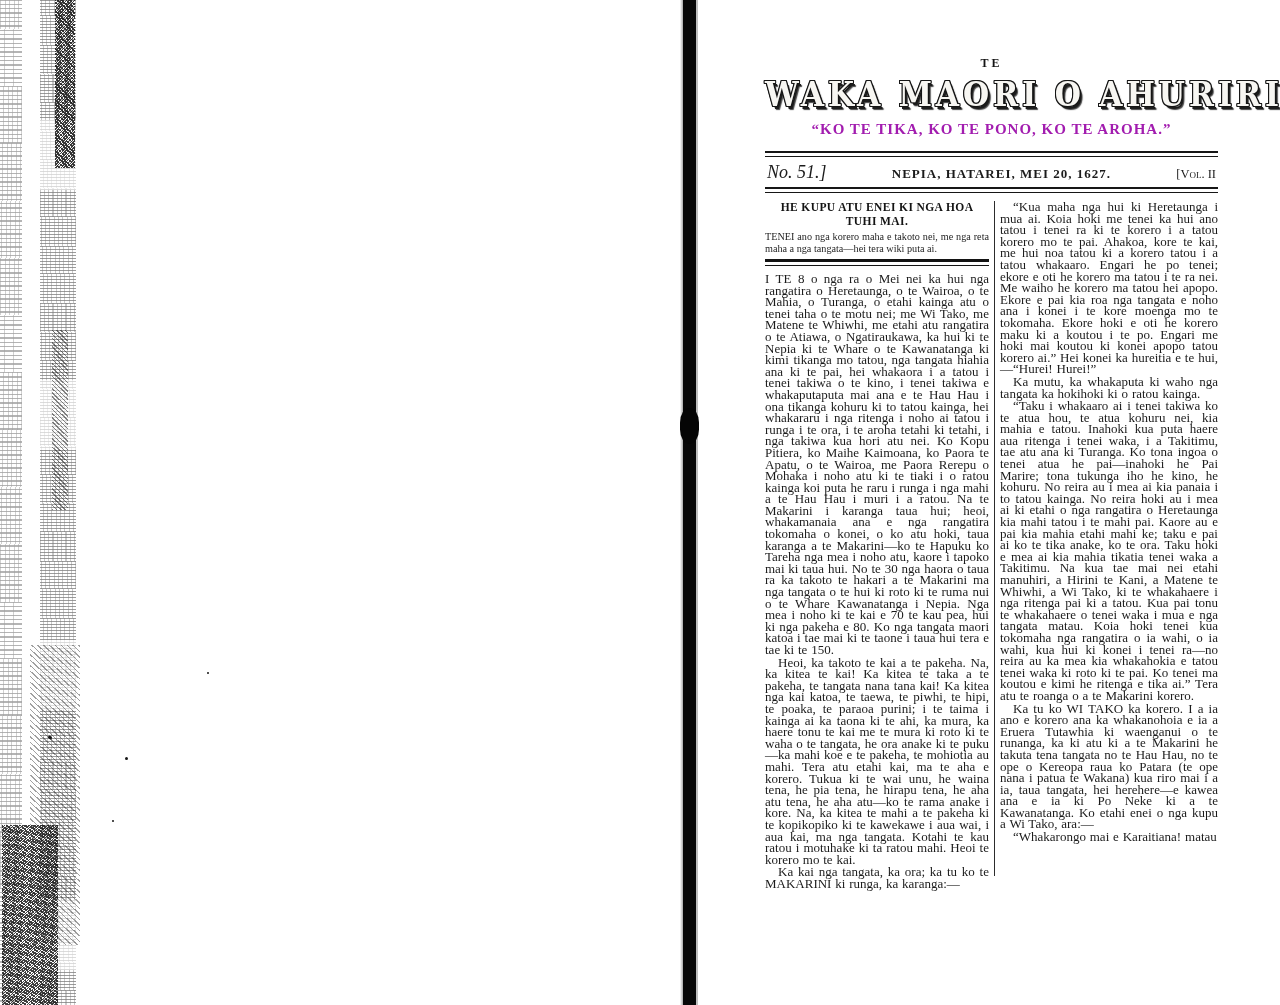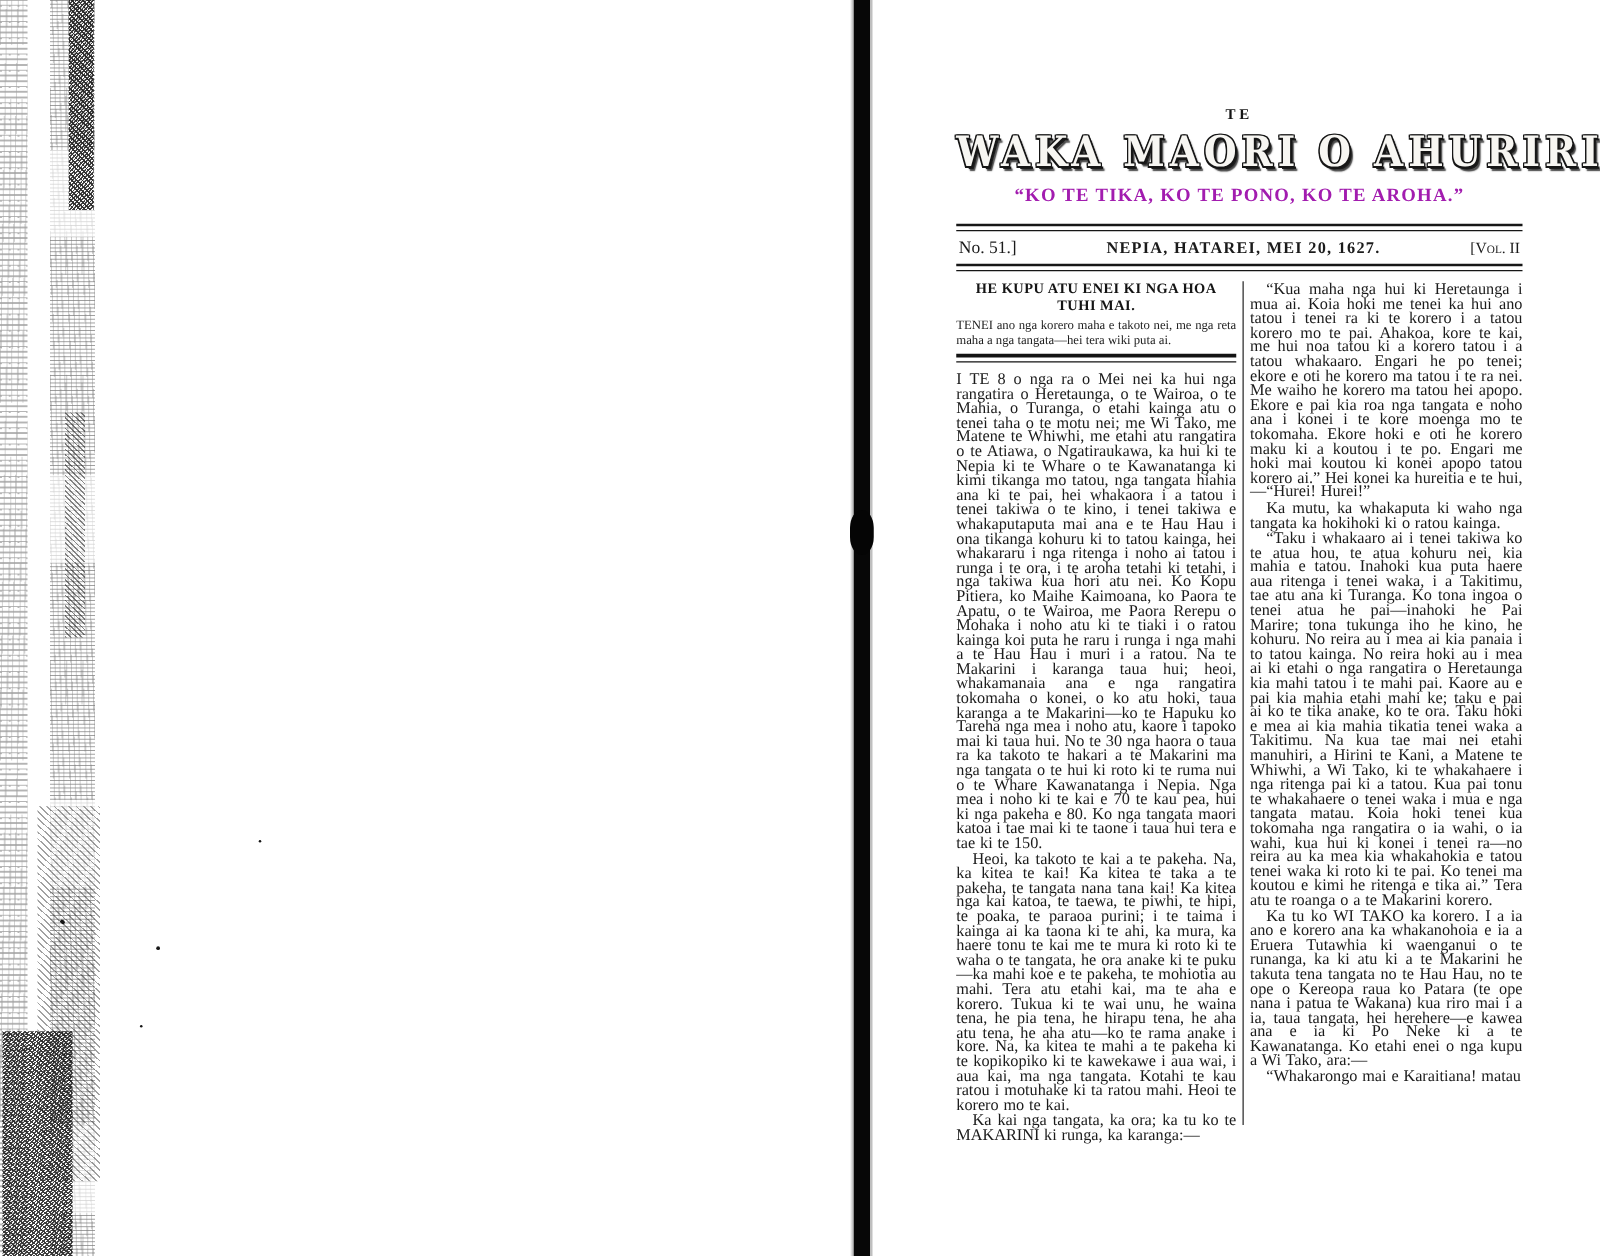--- a/index.html
+++ b/index.html
@@ -65,37 +65,37 @@
   .gutter::before{content:"";position:absolute;left:-3px;top:0;width:3px;height:100%;
     background:linear-gradient(90deg, transparent, rgba(0,0,0,.35));}
   .gutter::after{content:"";position:absolute;right:-2px;top:0;width:2px;height:100%;
     background:rgba(0,0,0,.25);}
   .gutter-bulge{position:absolute;left:680px;top:408px;width:19px;height:36px;background:#050505;border-radius:50% 50% 50% 50% / 40% 40% 40% 40%;}
 
   
   .right-page{position:absolute;left:700px;top:0;width:580px;height:1005px;background:#fff;}
   .print{margin:0 62px 0 65px;width:453px;}
 
-  .masthead{text-align:center;padding-top:56px;margin-top:28px;}
+  .masthead{text-align:center;padding-top:56px;}
   .over-title{font-weight:bold;font-size:12px;letter-spacing:3px;color:#141414;}
   .masthead h1{
     margin:6px 0 9px;white-space:nowrap;
     font-family:"DejaVu Serif",serif;font-weight:bold;font-size:30px;letter-spacing:4px;
     color:#f7f6f2;
     transform:scaleY(1.12);transform-origin:center;
     text-shadow:
       1px 1px 0 #161616,-1px -1px 0 #161616,1px -1px 0 #161616,-1px 1px 0 #161616,
       0 1px 0 #161616,1px 0 0 #161616,0 -1px 0 #161616,-1px 0 0 #161616,
       2px 2px 0 #1d1d1d,3px 3px 1px rgba(20,20,20,.8);
   }
   .motto{font-weight:bold;font-size:15px;letter-spacing:1px;color:#a21caf;margin-bottom:13px;}
 
   .rule2{height:3px;border-top:2px solid #161616;border-bottom:1px solid #161616;}
   .dateline{display:grid;grid-template-columns:auto 1fr auto;align-items:baseline;padding:5px 2px 4px 2px;}
-  .issue{font-size:14px;}
+  .issue{font-size:18px;font-style:italic;}
   .date-center{text-align:center;font-weight:bold;font-size:13px;letter-spacing:1px;}
   .volume{font-size:12.5px;font-variant:small-caps;}
 
   .colwrap{display:flex;margin-top:7px;align-items:stretch;justify-content:space-between;}
   .col-left{width:224px;flex:0 0 224px;}
   .divider{width:1px;background:#2c2c2c;margin:1px 5px 14px 5px;}
   .col-right{flex:1;min-width:0;}
 
   .col-left h2{
     margin:1px 6px 3px 6px;text-align:center;

